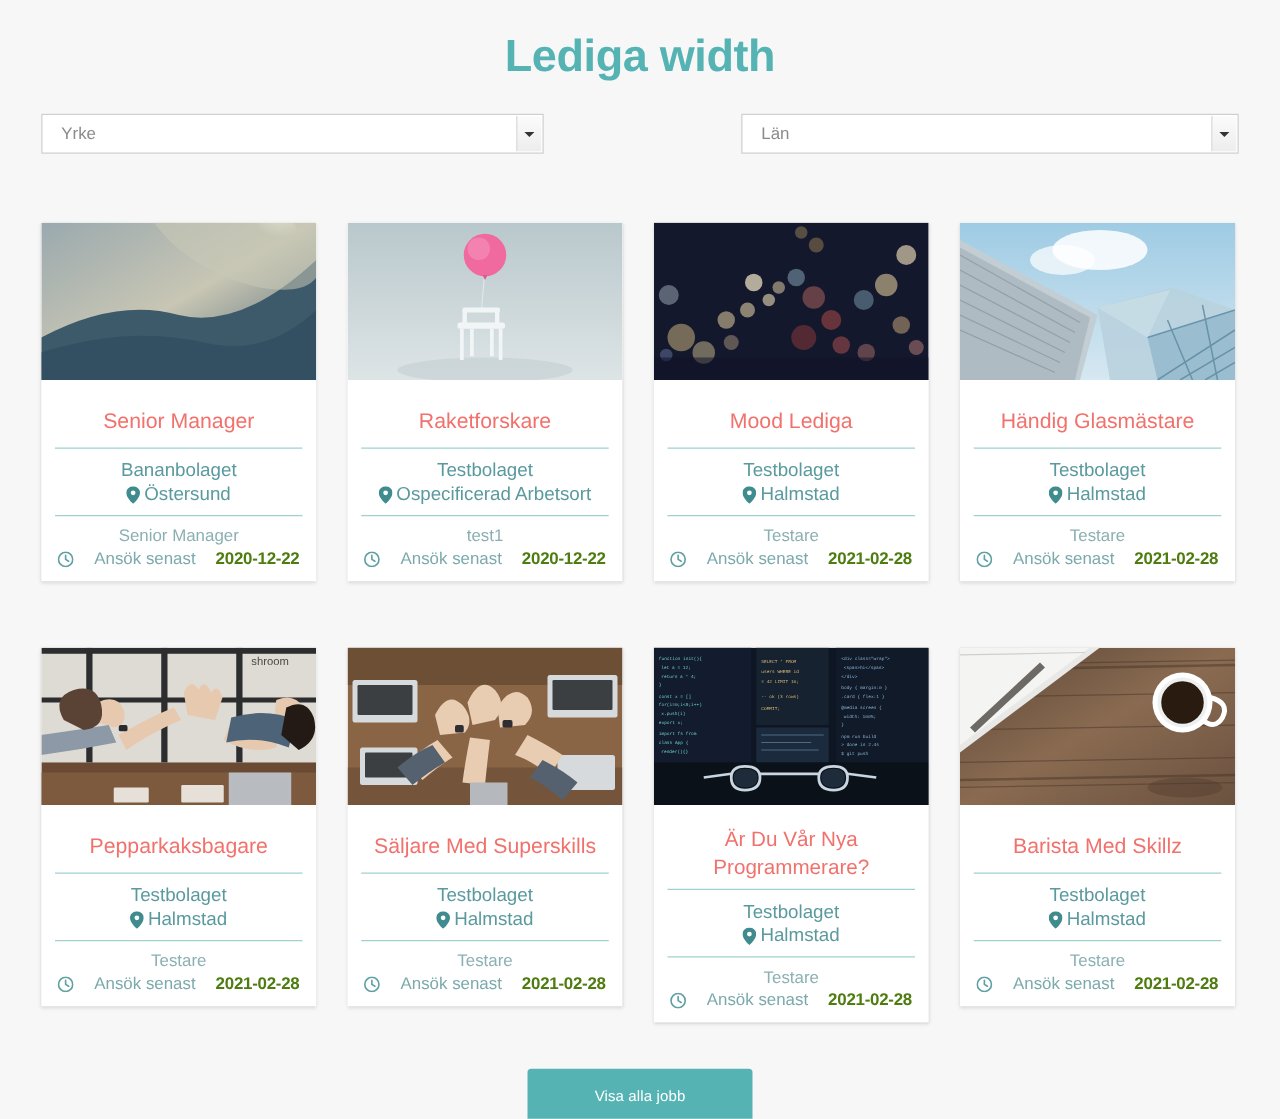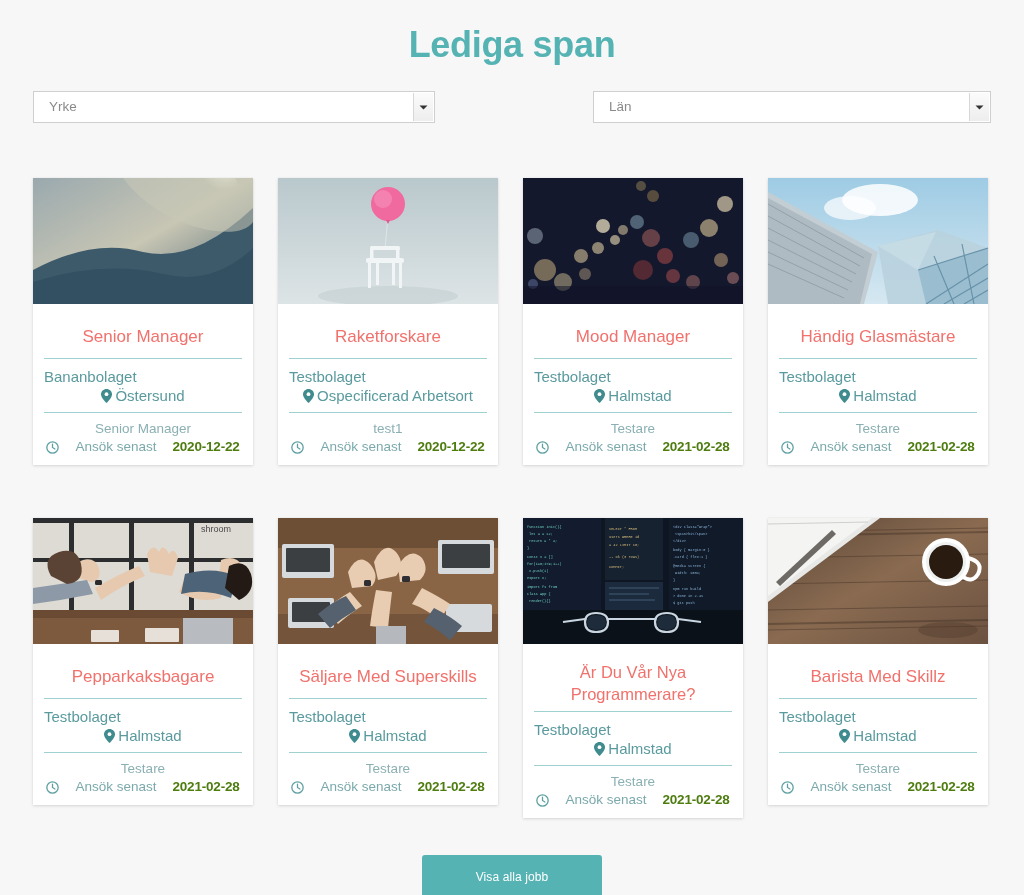--- a/index.html
+++ b/index.html
@@ -117,20 +117,21 @@
   }
   .card.tall .card-title { padding-top: 16px; font-size: 16.5px; }
 
   .divider {
     height: 1px;
     background: #9fd1d0;
     width: 100%;
   }
 
   .card-company {
+    text-align: center;
     padding: 8px 0 7px 0;
     color: #5a9a9e;
     font-size: 15px;
     line-height: 19px;
   }
   .company-name { color: #5a9a9e; }
   .company-loc {
     display: flex;
     align-items: center;
     justify-content: center;
@@ -181,21 +182,21 @@
     height: 43px;
     cursor: pointer;
     letter-spacing: 0.1px;
   }
 </style>
 </head>
 <body>
 
 <div class="page">
 
-  <h1 class="page-title">Lediga span</h1>
+  <h1 class="page-title">Lediga width</h1>
 
   <div class="filters">
     <div class="select-wrap">
       <span class="select-label">Yrke</span>
       <span class="select-arrow">
         <svg width="9" height="7" viewBox="0 0 9 7">
             <path d="M0.5 1.5 L4.5 5.5 L8.5 1.5 Z" fill="#333"></path>
           </svg>
       </span>
     </div>
@@ -350,21 +351,21 @@
             <circle cx="170" cy="104" r="7" fill="#d98b7f" opacity="0.45"></circle>
             <circle cx="130" cy="18" r="6" fill="#c8a05f" opacity="0.45"></circle>
             <circle cx="118" cy="8" r="5" fill="#d8b870" opacity="0.4"></circle>
             <circle cx="10" cy="106" r="5" fill="#8f9fd8" opacity="0.4"></circle>
             <circle cx="62" cy="96" r="6" fill="#f0d3a0" opacity="0.4"></circle>
           </g>
           <rect y="108" width="220" height="18" fill="#10142a" opacity="0.55"></rect>
         </svg>
       </div>
       <div class="card-body">
-        <div class="card-title">Mood Manager</div>
+        <div class="card-title">Mood Lediga</div>
         <div class="divider"></div>
         <div class="card-company">
           <div class="company-name">Testbolaget</div>
           <div class="company-loc">
             <span class="pin-icon">
               <svg width="11" height="14" viewBox="0 0 11 14">
                   <path d="M5.5 0C2.5 0 0 2.4 0 5.3 0 9.2 5.5 14 5.5 14S11 9.2 11 5.3C11 2.4 8.5 0 5.5 0z" fill="#3f8b8e"></path>
                   <circle cx="5.5" cy="5.2" r="1.9" fill="#fff"></circle>
                 </svg>
             </span>

